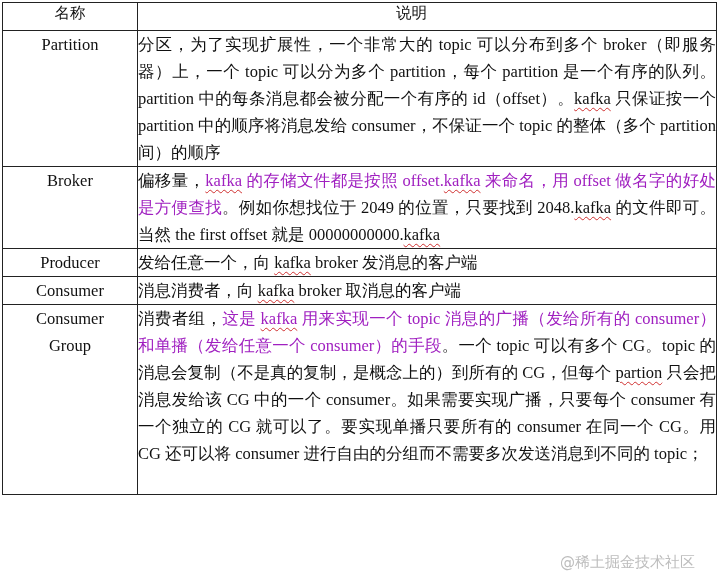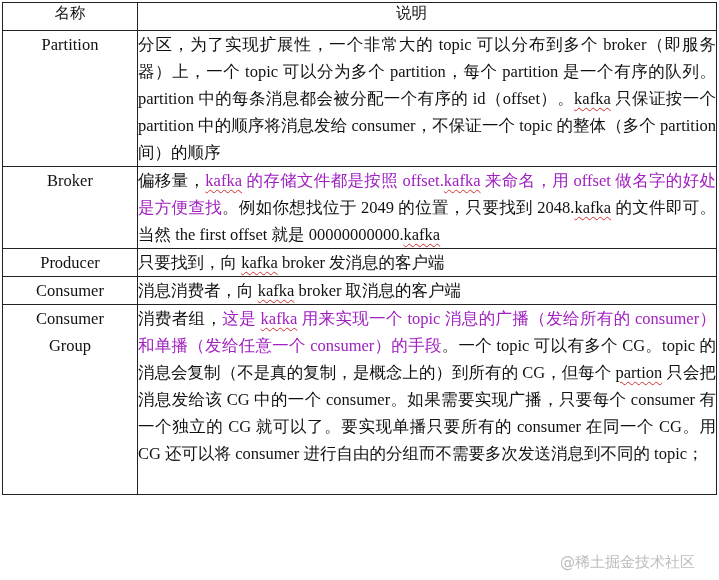--- a/index.html
+++ b/index.html
@@ -45,21 +45,21 @@
       <tr style="height: 82px;">
         <td class="name">
           <div>Broker</div>
         </td>
         <td class="desc"><span class="">偏移量，</span><span class="pk sq">kafka</span><span class="pk"> 的存储文件都是按照 offset.</span><span class="pk sq">kafka</span><span class="pk"> 来命名，用 offset 做名字的好处是方便查找</span><span class="">。例如你想找位于 2049 的位置，只要找到 2048.</span><span class="sq">kafka</span><span class=""> 的文件即可。当然 the first offset 就是 00000000000.</span><span class="sq">kafka</span></td>
       </tr>
       <tr style="height: 27px;">
         <td class="name">
           <div>Producer</div>
         </td>
-        <td class="desc"><span class="">只要找到，向 </span><span class="sq">kafka</span><span class=""> broker 发消息的客户端</span></td>
+        <td class="desc"><span class="">发给任意一个，向 </span><span class="sq">kafka</span><span class=""> broker 发消息的客户端</span></td>
       </tr>
       <tr style="height: 28px;">
         <td class="name">
           <div>Consumer</div>
         </td>
         <td class="desc"><span class="">消息消费者，向 </span><span class="sq">kafka</span><span class=""> broker 取消息的客户端</span></td>
       </tr>
       <tr style="height: 190px;">
         <td class="name">
           <div>Consumer</div>

